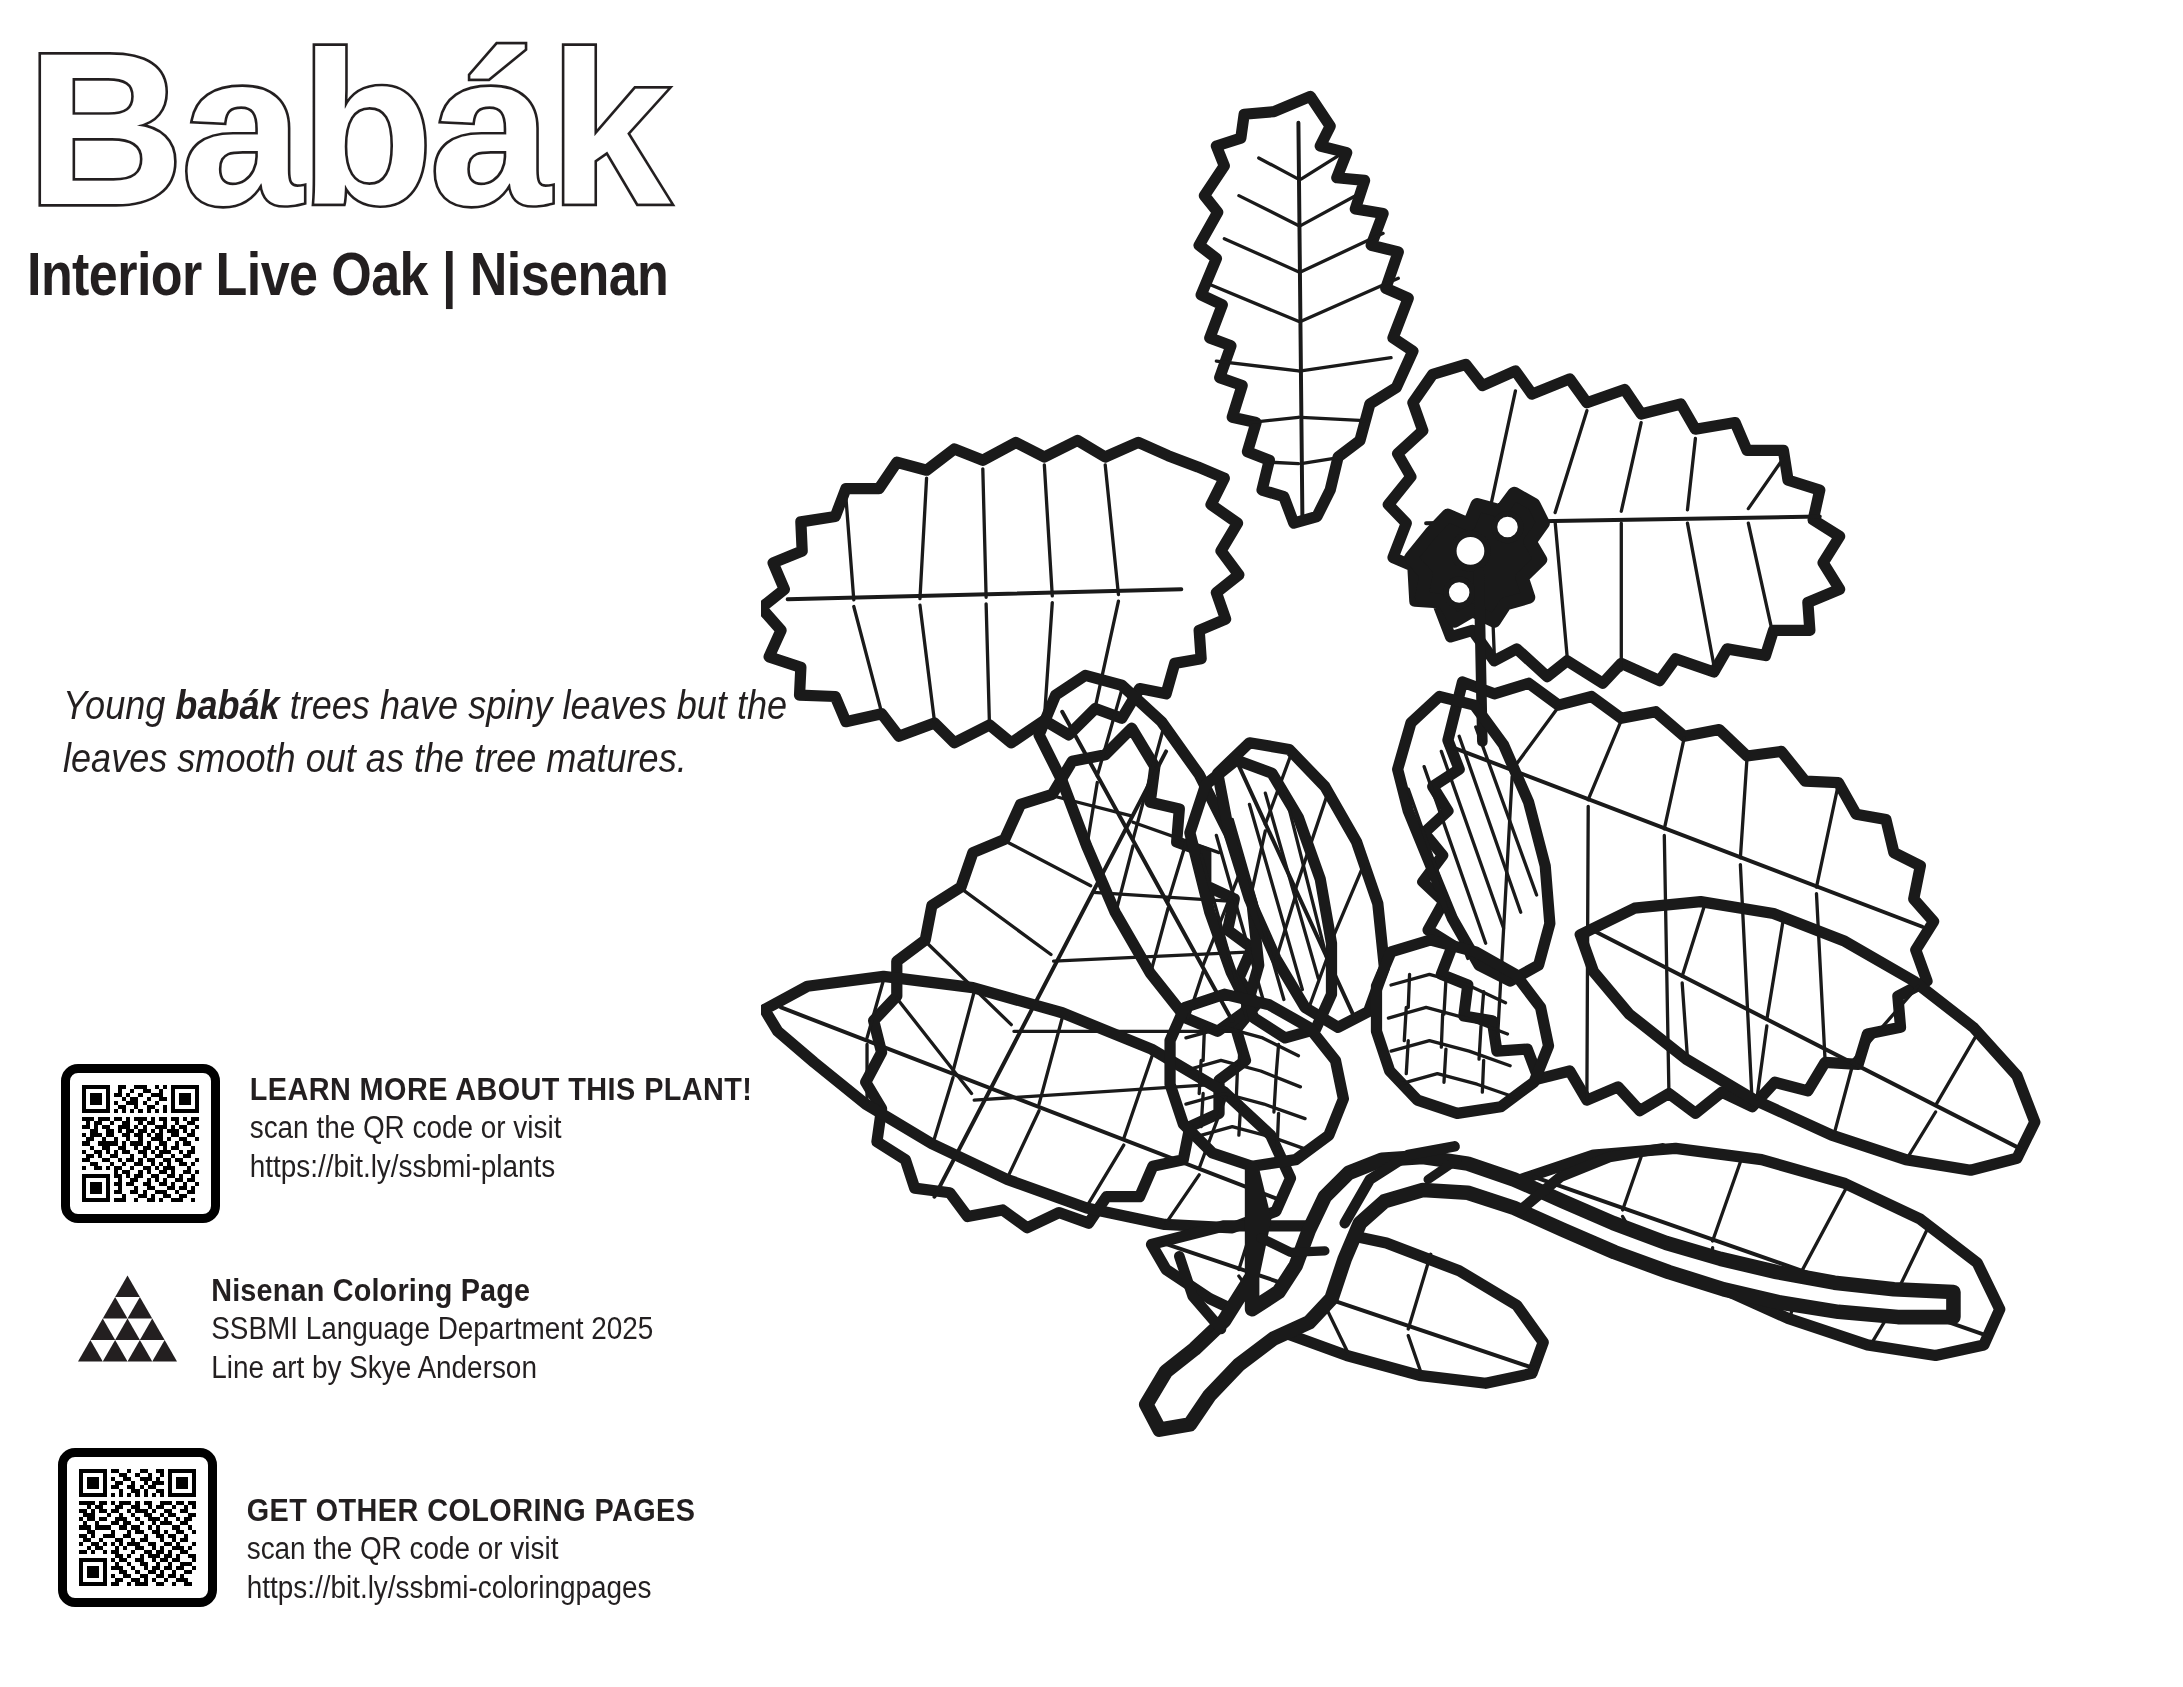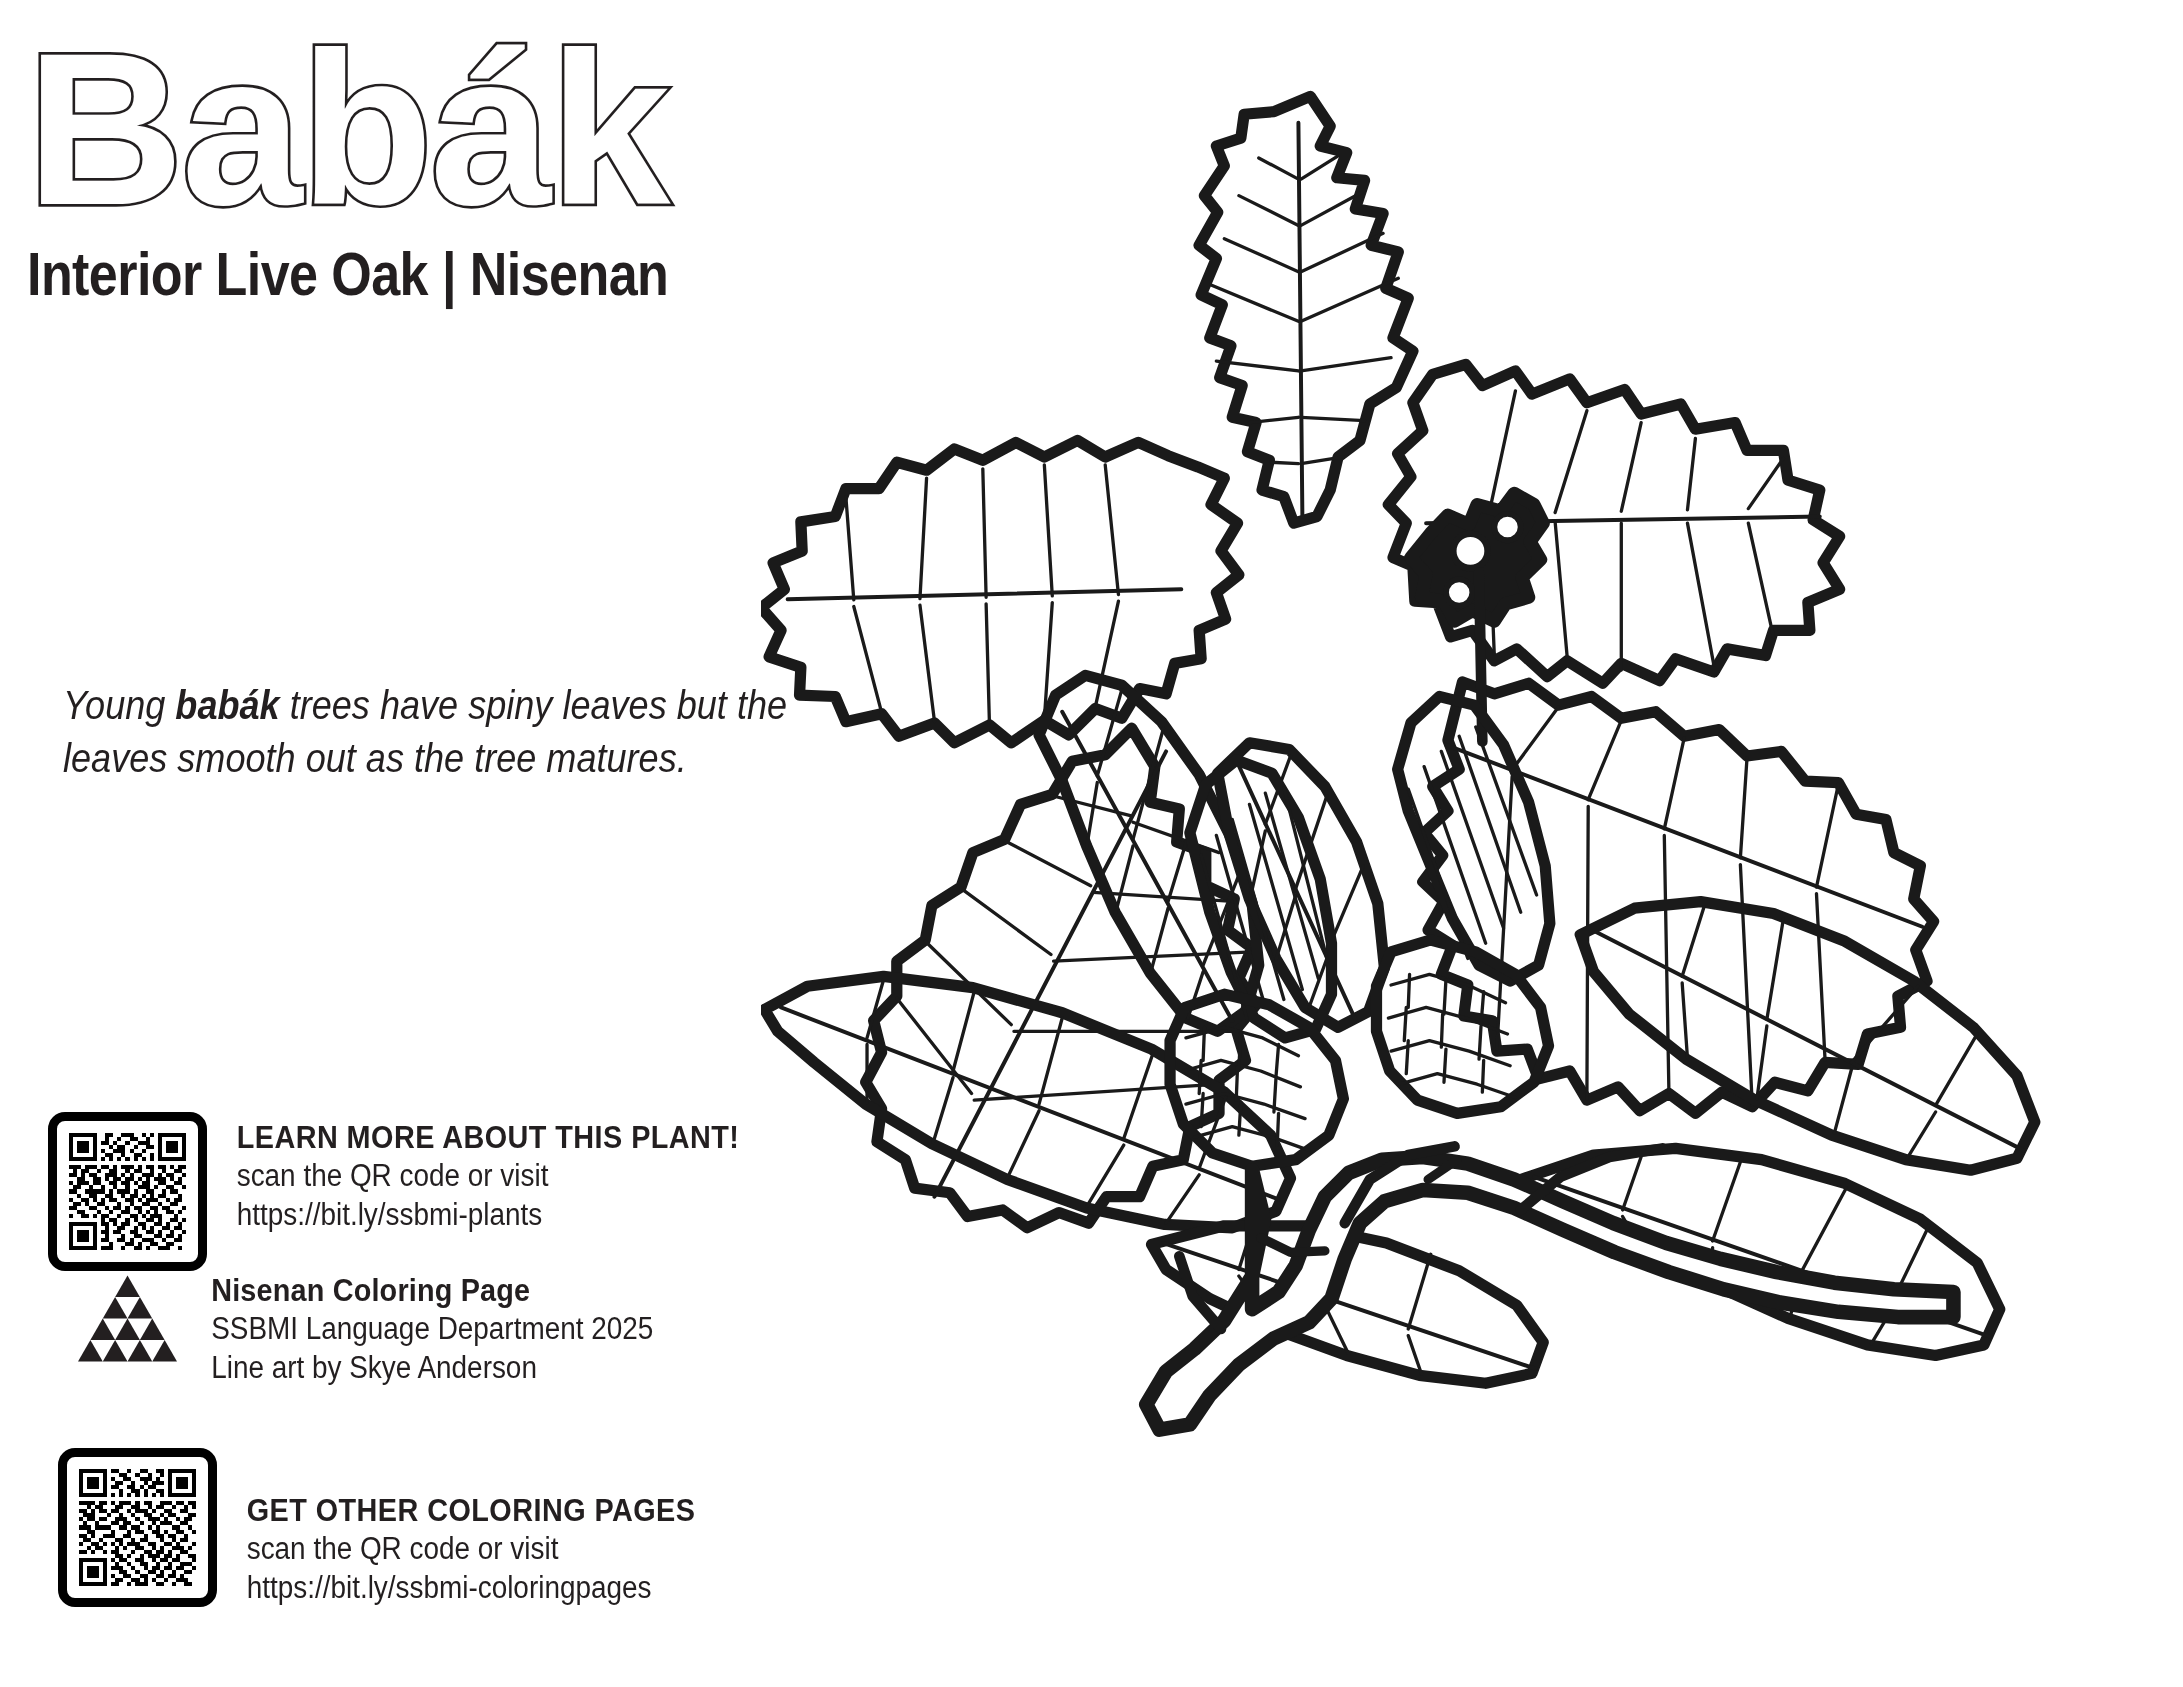--- a/index.html
+++ b/index.html
@@ -65,21 +65,21 @@
     transform-origin: left top;
   }
   #description b { font-weight: 700; }
 
   
   .info-block {
     position: absolute;
     display: flex;
     align-items: flex-start;
   }
-  #info-block-1 { left: 48px;  top: 1064px; margin-top: 48px; }
+  #info-block-1 { left: 61px;  top: 1064px; }
   #info-block-2 { left: 78px; top: 1269px; }
   #info-block-3 { left: 58px;  top: 1448px; align-items: flex-end; }
 
   .info-text {
     margin-left: 0;
     font-family: "Liberation Sans Narrow", "Liberation Sans", sans-serif;
     color: #231f20;
     transform: scaleX(0.90);
     transform-origin: left top;
   }

